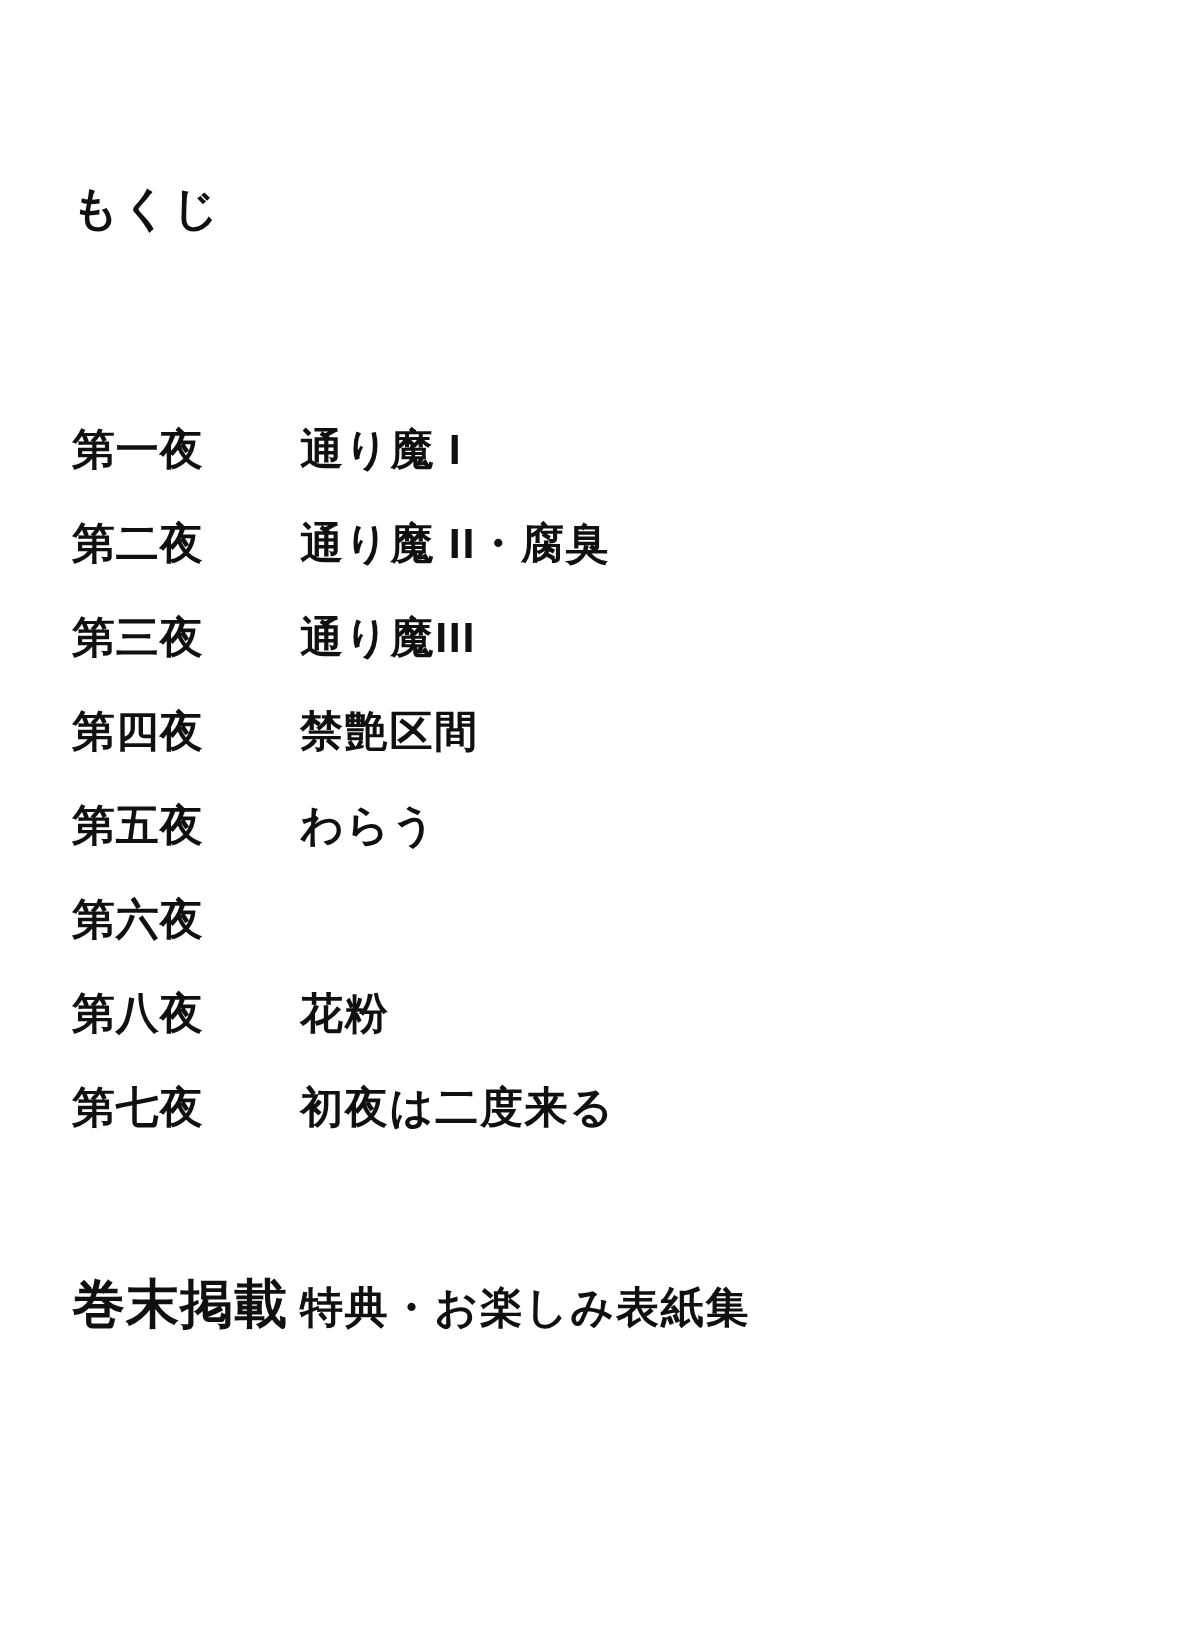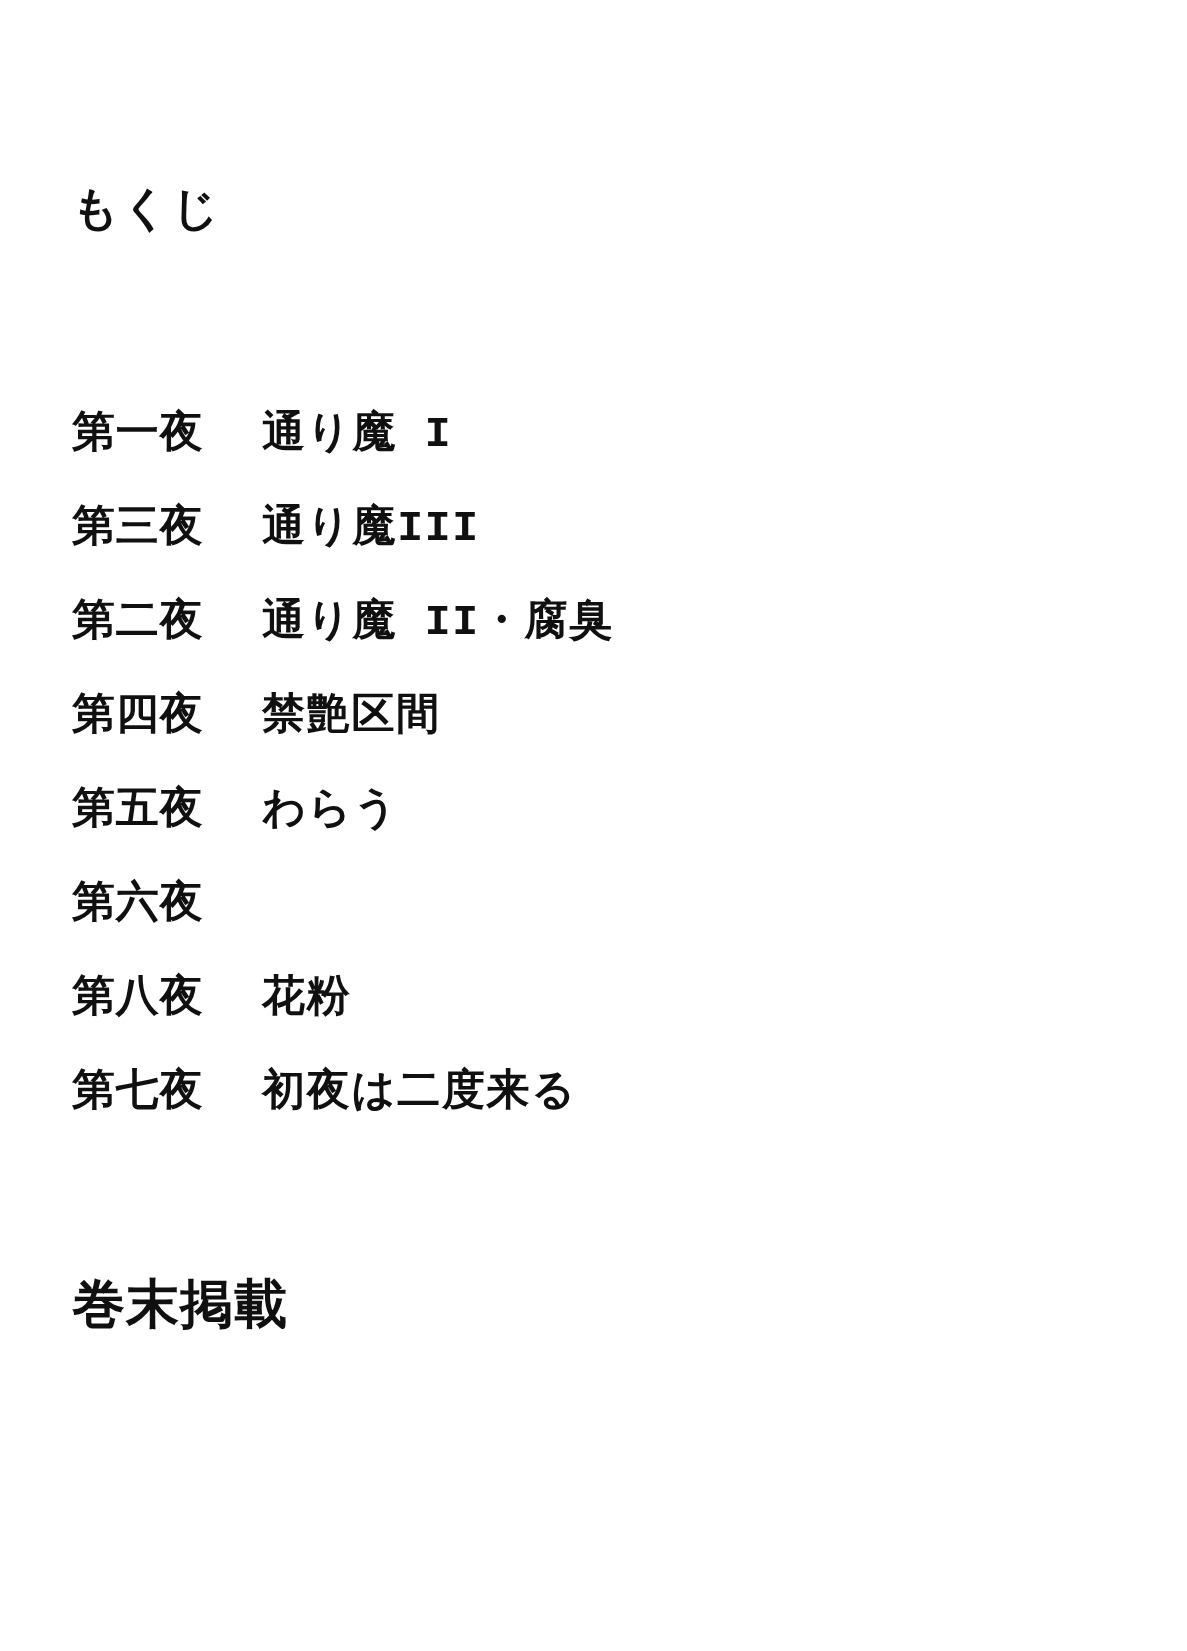--- a/index.html
+++ b/index.html
@@ -38,40 +38,41 @@
 
   .toc-list {
     position: absolute;
     left: 72px;
     top: 378px;
     width: 1000px;
   }
 
   .toc-row {
     display: flex;
-    align-items: center;
+    align-items: flex-end;
     height: 94px;
     white-space: nowrap;
+    gap: 38px;
   }
 
   .toc-num {
     flex: 0 0 auto;
     width: 190px;
     font-size: 43px;
     font-weight: 700;
     letter-spacing: 0.02em;
     font-family: "DejaVu Serif", "Liberation Serif", serif;
   }
 
   .toc-label {
     flex: 0 0 auto;
     font-size: 43px;
     font-weight: 700;
     letter-spacing: 0.04em;
-    font-family: Liberation Mono, monospace;
+    font-family: Liberation Sans, sans-serif;
   }
 
   .toc-footer {
     position: absolute;
     left: 72px;
     top: 1262px;
     display: flex;
     align-items: baseline;
     white-space: nowrap;
   }
@@ -101,27 +102,27 @@
   <div class="toc-title">もくじ</div>
 
   <div class="toc-list">
 
     <div class="toc-row">
       <span class="toc-num">第一夜</span>
       <span class="toc-label">通り魔 I</span>
     </div>
 
     <div class="toc-row">
-      <span class="toc-num">第三夜</span>
-      <span class="toc-label">通り魔III</span>
+      <span class="toc-num">第二夜</span>
+      <span class="toc-label">通り魔 II・腐臭</span>
     </div>
 
     <div class="toc-row">
-      <span class="toc-num">第二夜</span>
-      <span class="toc-label">通り魔 II・腐臭</span>
+      <span class="toc-num">第三夜</span>
+      <span class="toc-label">通り魔III</span>
     </div>
 
     <div class="toc-row">
       <span class="toc-num">第四夜</span>
       <span class="toc-label">禁艶区間</span>
     </div>
 
     <div class="toc-row">
       <span class="toc-num">第五夜</span>
       <span class="toc-label">わらう</span>
@@ -138,15 +139,16 @@
 
     <div class="toc-row">
       <span class="toc-num">第七夜</span>
       <span class="toc-label">初夜は二度来る</span>
     </div>
 
   </div>
 
   <div class="toc-footer">
     <span class="footer-label">巻末掲載</span>
+    <span class="footer-text">特典・お楽しみ表紙集</span>
   </div>
 
 </div>
 
 </body></html>

